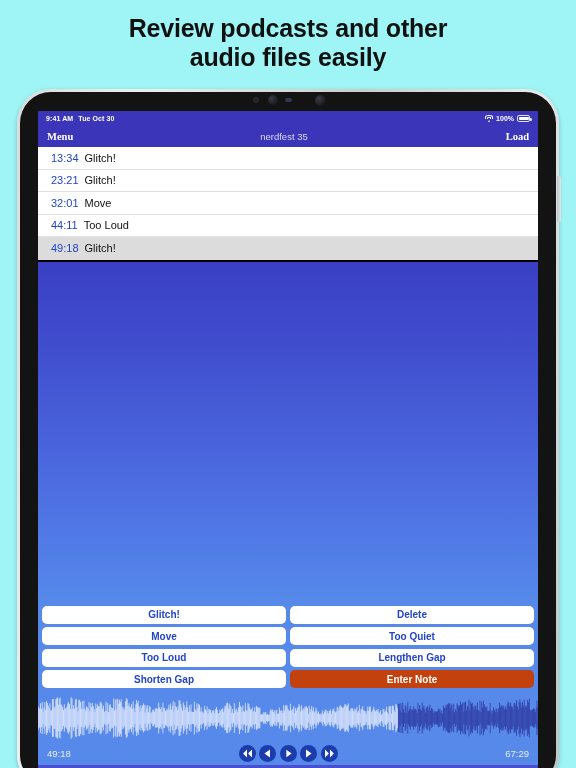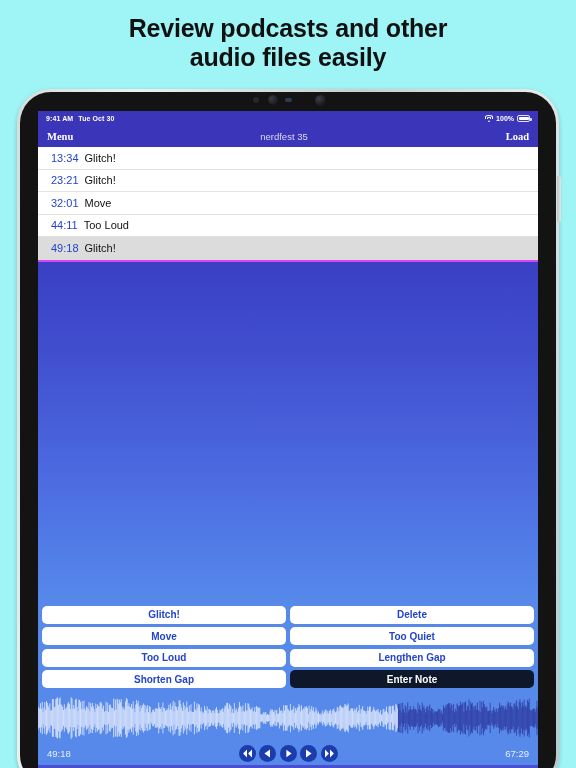--- a/index.html
+++ b/index.html
@@ -90,21 +90,21 @@
   }
   .nav-btn{ font-size:10.5px; font-weight:bold; color:#fff; cursor:pointer;font-family:Liberation Serif, serif; }
   .nav-title{
     position:absolute; left:0; right:8px; text-align:center;
     font-size:9.5px; color:#d9d9f2; font-weight:normal;
     pointer-events:none;
   }
   .nav-right{ margin-left:auto; }
 
   
-  .marker-list{ background:#000000; border-bottom:2px solid #d946ef; }
+  .marker-list{ background:#000000; border-bottom:2px solid #000000; }
   .marker-row{
     height:22.5px; display:flex; align-items:center;
     padding-left:13px; gap:6px;
     border-bottom:1px solid #e2e2e2;
     font-size:11px; cursor:pointer;
     background:#ffffff;
   }
   .marker-row:last-child{ border-bottom:none; }
   .marker-row.selected{ background:#dcdcdc; }
   .marker-time{ color:#2244cc; font-weight:normal; }
@@ -126,21 +126,21 @@
   }
   .gbtn{
     height:18px; border-radius:5px;
     background:#ffffff; color:#2244cc;
     font-size:10px; font-weight:bold;
     display:flex; align-items:center; justify-content:center;
     cursor:pointer; user-select:none;
     border:none;
     font-family:"Liberation Sans", sans-serif;
   }
-  .gbtn.danger{ background:#0f172a; color:#ffffff; }
+  .gbtn.danger{ background:#c2410c; color:#ffffff; }
 
   
   .player{
     position:relative; height:74px; background:#5689ea;
     padding-top:3px;
   }
   .waveform{
     position:relative; width:100%; height:48px;
     overflow:hidden; display:block;
   }

